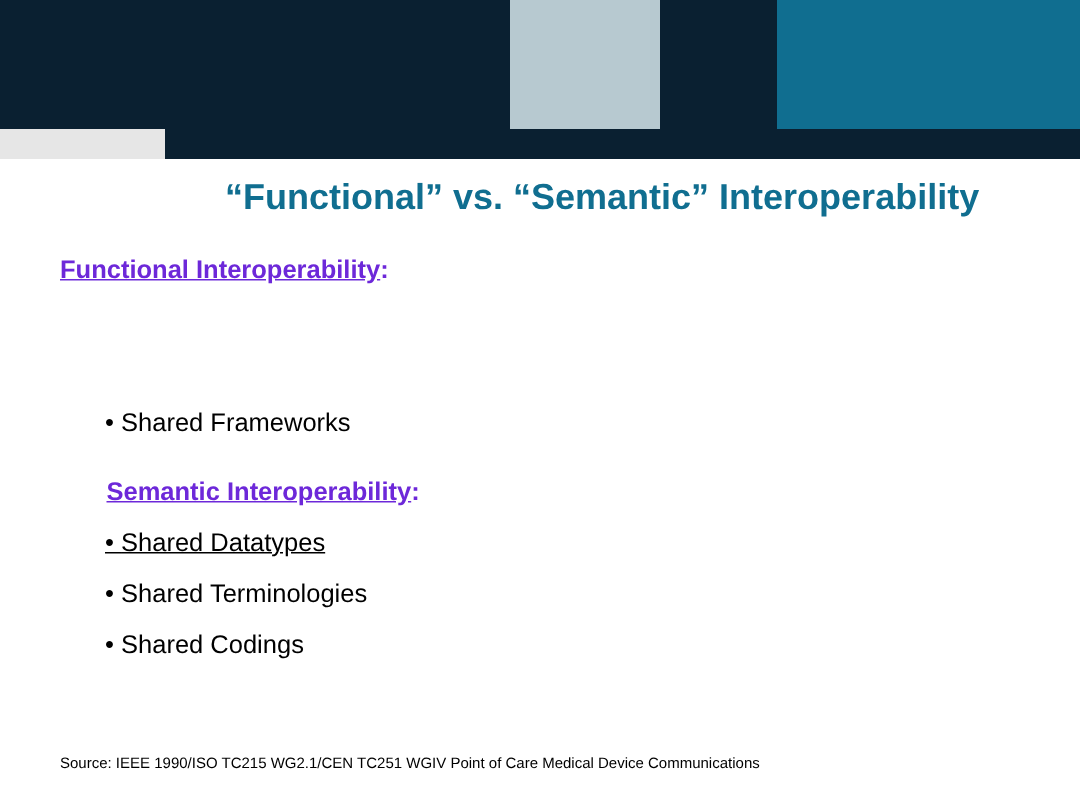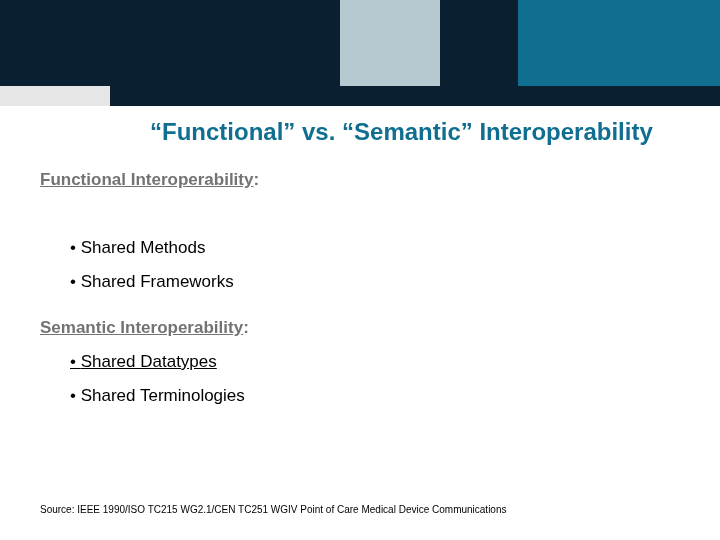--- a/index.html
+++ b/index.html
@@ -63,21 +63,21 @@
     font-weight: bold;
     color: #106e90;
     white-space: nowrap;
   }
 
   .sec-head {
     position: absolute;
     left: 40px;
     font-size: 17px;
     font-weight: bold;
-    color: #737373;
+    color: #6d28d9;
   }
   .sec-head .underline { text-decoration: underline; }
 
   .bullet {
     position: absolute;
     left: 70px;
     font-size: 17px;
     color: #000;
   }
   .bullet::before {
@@ -105,23 +105,23 @@
     <div class="band-seg band-teal seg4"></div>
   </div>
   <div class="left-gray-bar"></div>
   <div class="dark-strip"></div>
 
   <div class="title">“Functional” vs. “Semantic” Interoperability</div>
 
   <div class="sec-head" style="top:170px;">
     <span class="underline">Functional Interoperability</span>:
   </div>
-  <div class="bullet" style="top:238px;">Shared Methods</div>
   <div class="bullet" style="top:272px;text-align:right;">Shared Frameworks</div>
 
-  <div class="sec-head" style="top:318px;">
+  <div class="sec-head" style="top:318px;margin-left:31px;">
     <span class="underline">Semantic  Interoperability</span>:
   </div>
   <div class="bullet" style="top:352px;text-decoration:underline;">Shared Datatypes</div>
   <div class="bullet" style="top:386px;">Shared Terminologies</div>
+  <div class="bullet" style="top:420px;">Shared Codings</div>
 
   <div class="source">Source: IEEE 1990/ISO TC215 WG2.1/CEN TC251 WGIV  Point of Care Medical Device Communications</div>
 </div>
 
 </body></html>

